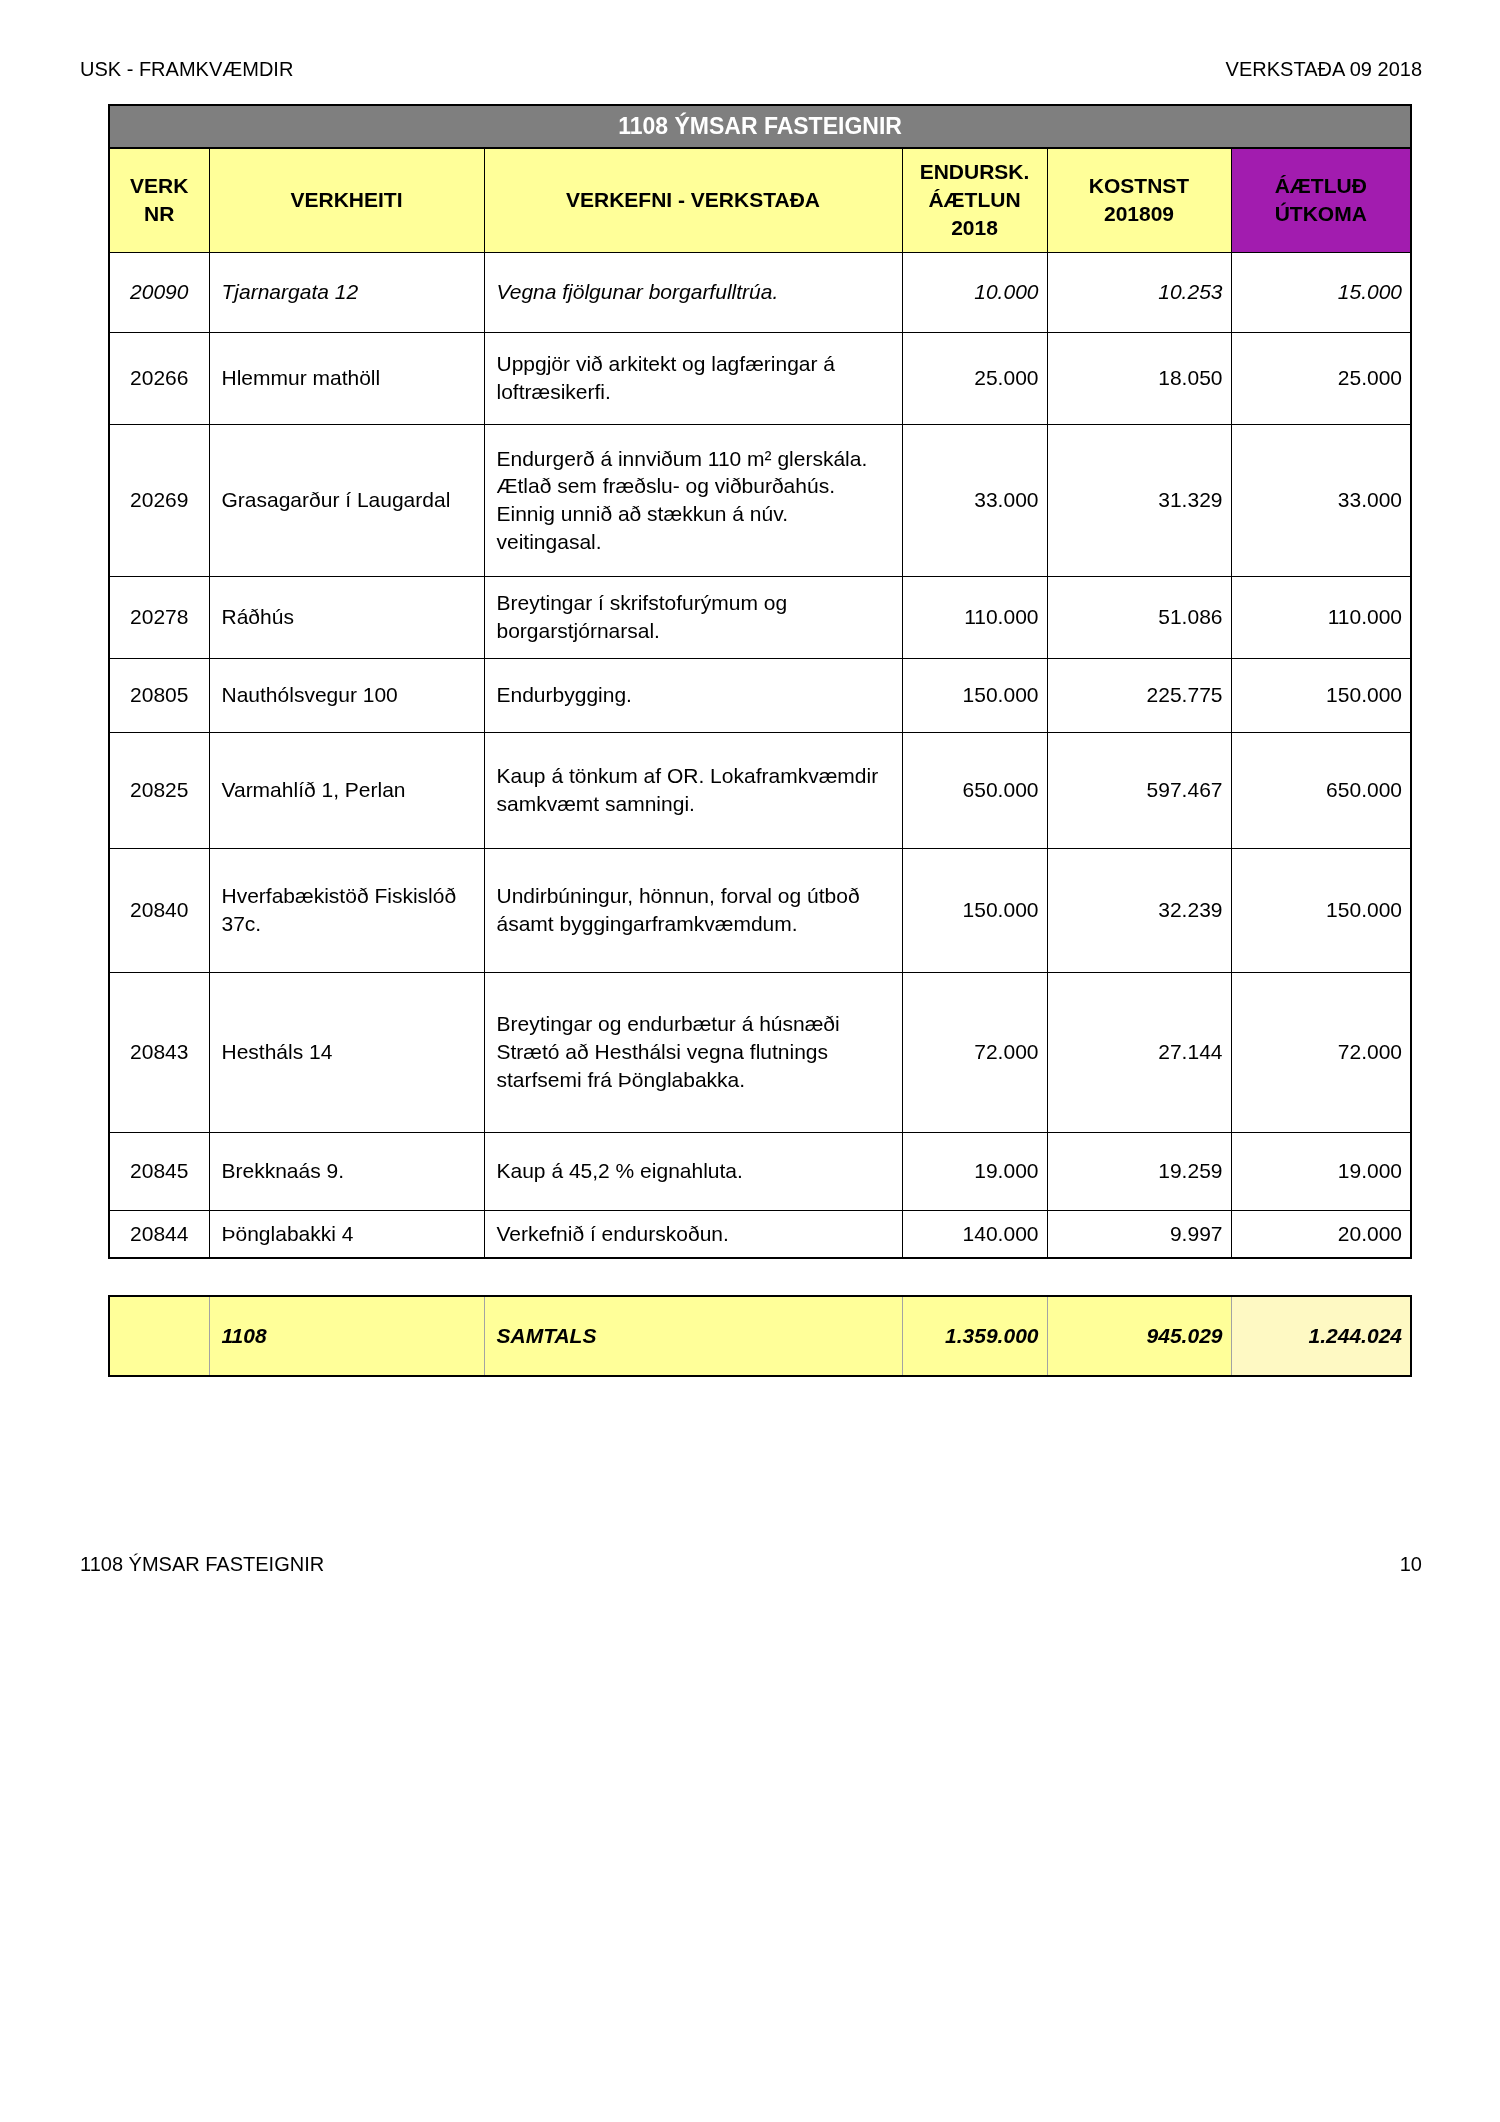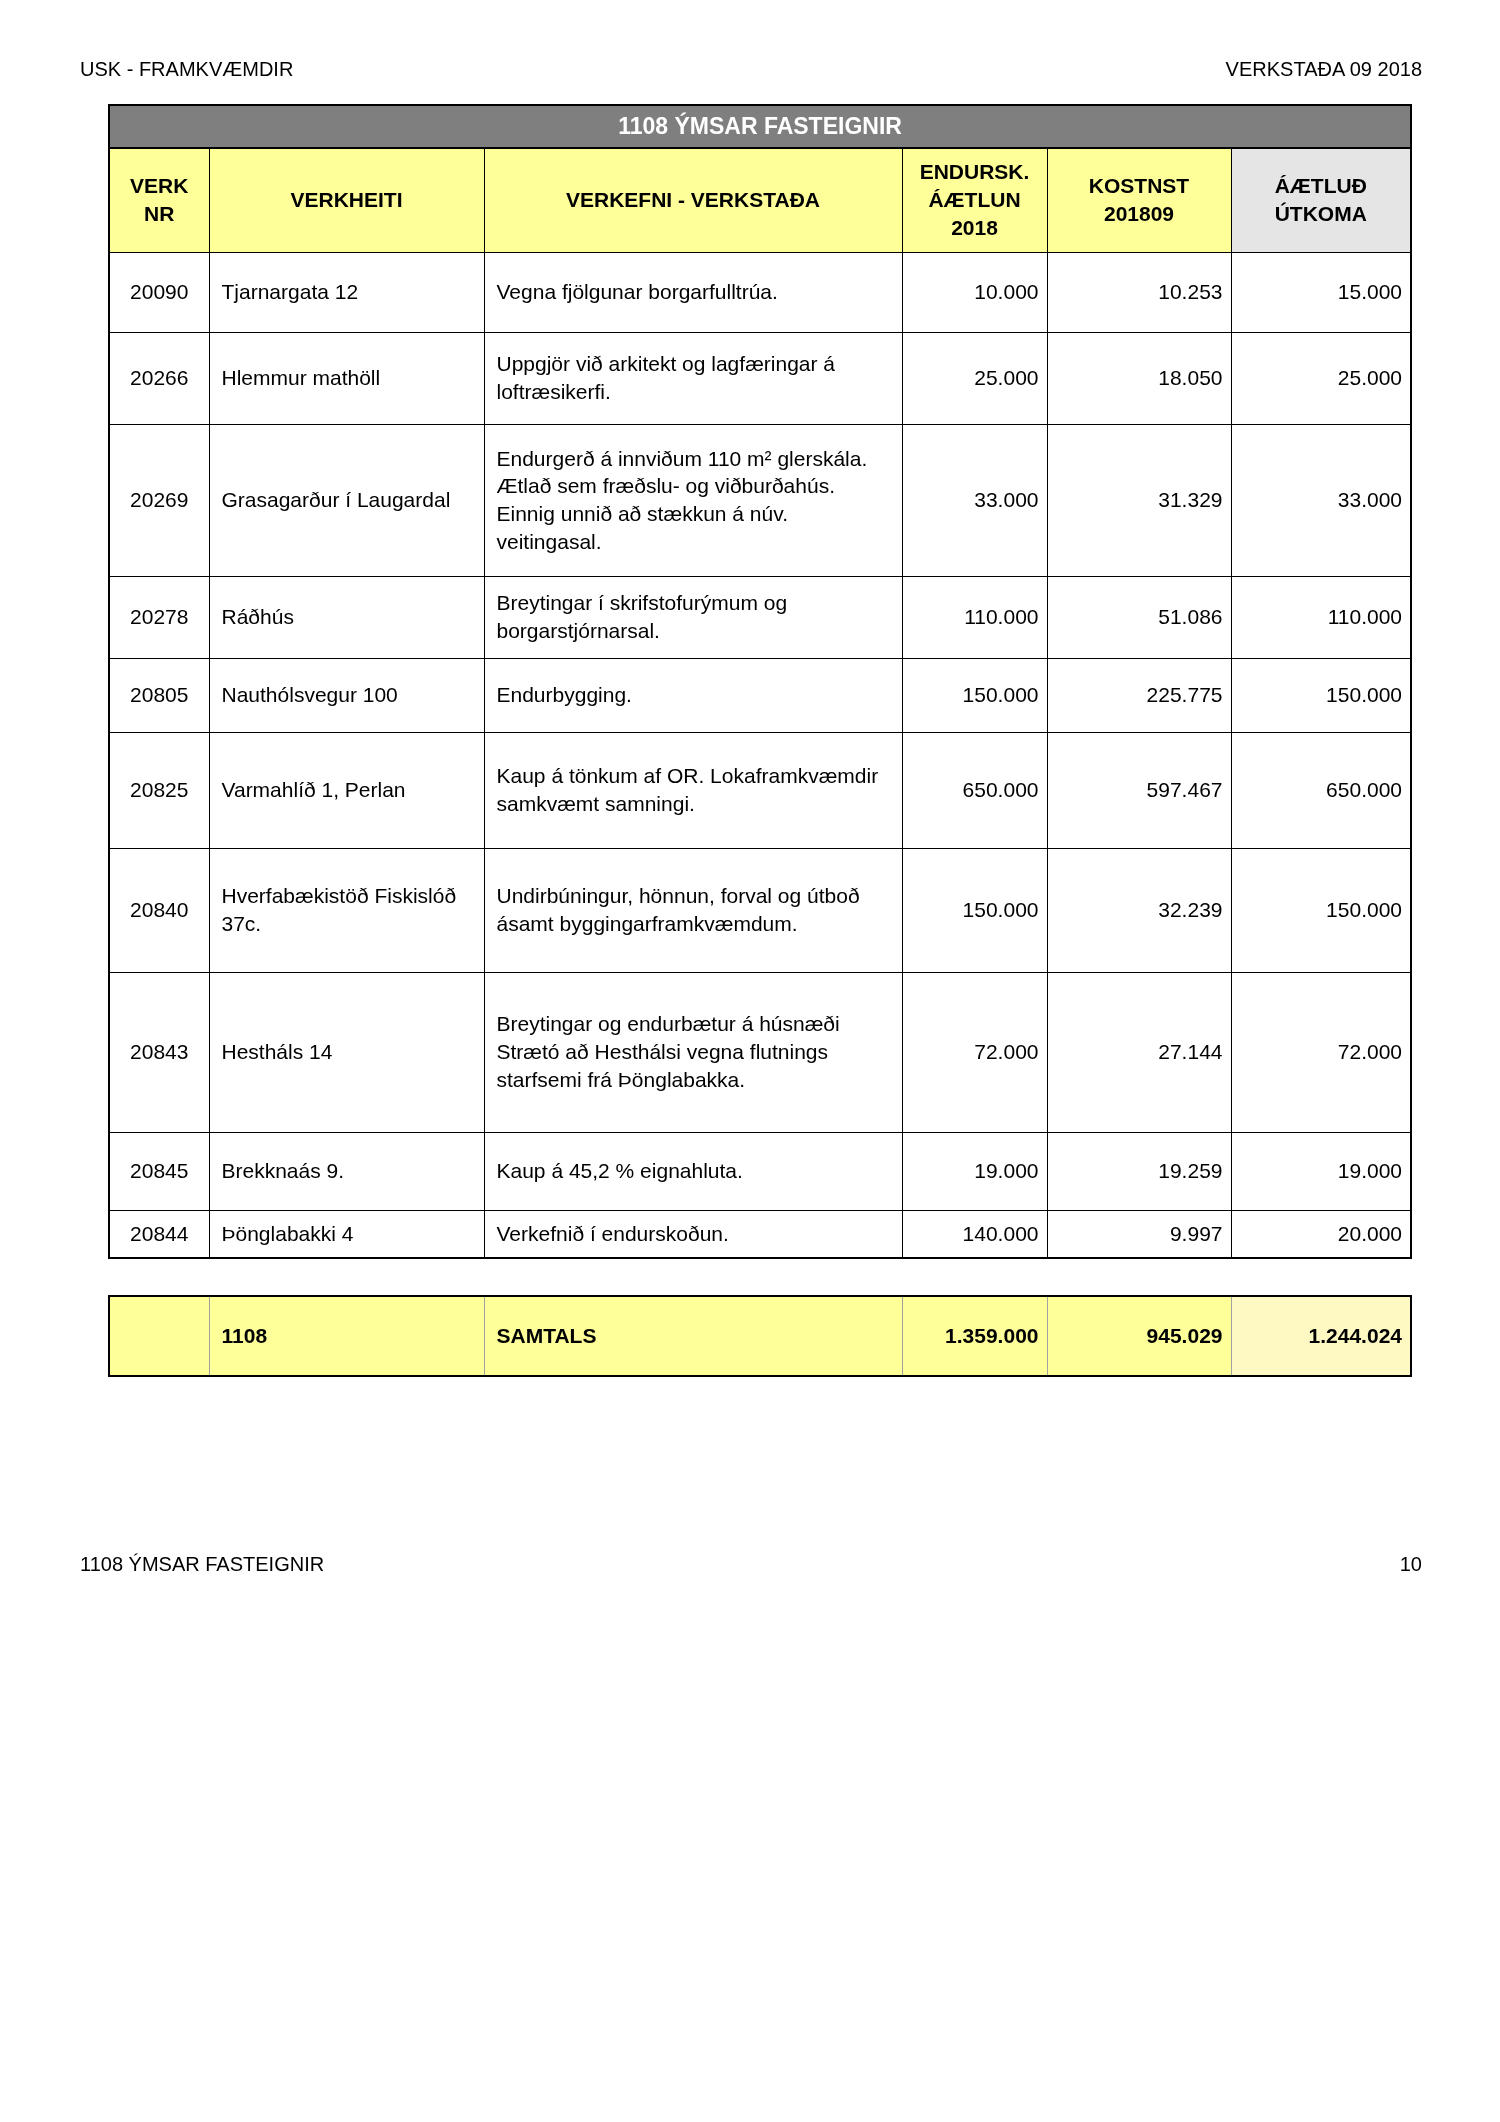--- a/index.html
+++ b/index.html
@@ -57,21 +57,21 @@
   .main-table td {
     border: 1px solid #000;
     vertical-align: middle;
     padding: 9px 12px;
     line-height: 1.32;
   }
   td.a-center, th.a-center { text-align: center; }
   td.a-left,  th.a-left   { text-align: left; }
   td.a-right, th.a-right  { text-align: right; }
   td.col-3, td.col-4, td.col-5 { padding-right: 8px; }
-  tbody tr:nth-child(1)  { height: 80px;  }
+  tbody tr:nth-child(1)  { height: 80px; font-style: italic;  }
   tbody tr:nth-child(2)  { height: 92px;  }
   tbody tr:nth-child(3)  { height: 152px; }
   tbody tr:nth-child(4)  { height: 82px;  }
   tbody tr:nth-child(5)  { height: 74px;  }
   tbody tr:nth-child(6)  { height: 116px; }
   tbody tr:nth-child(7)  { height: 124px; }
   tbody tr:nth-child(8)  { height: 160px; }
   tbody tr:nth-child(9)  { height: 78px;  }
   tbody tr:nth-child(10) { height: 48px;  }
   .summary-table {
@@ -124,21 +124,21 @@
         <tr class="col-header-row" id="col-headers">
             <th class="a-center col-0" style="background: rgb(255, 255, 153);">VERK
 NR</th>
             <th class="a-center col-1" style="background: rgb(255, 255, 153);">VERKHEITI</th>
             <th class="a-center col-2" style="background: rgb(255, 255, 153);">VERKEFNI - VERKSTAÐA</th>
             <th class="a-center col-3" style="background: rgb(255, 255, 153);">ENDURSK.
 ÁÆTLUN
 2018</th>
             <th class="a-center col-4" style="background: rgb(255, 255, 153);">KOSTNST
 201809</th>
-            <th class="a-center col-5" style="background: #e5e5e5;">ÁÆTLUÐ
+            <th class="a-center col-5" style="background: #a21caf;">ÁÆTLUÐ
 ÚTKOMA</th>
           </tr>
       </thead>
       <tbody id="table-body">
           <tr>
             <td class="a-center col-0">20090</td>
             <td class="a-left col-1">Tjarnargata 12</td>
             <td class="a-left col-2">Vegna fjölgunar borgarfulltrúa.</td>
             <td class="a-right col-3">10.000</td>
             <td class="a-right col-4">10.253</td>

